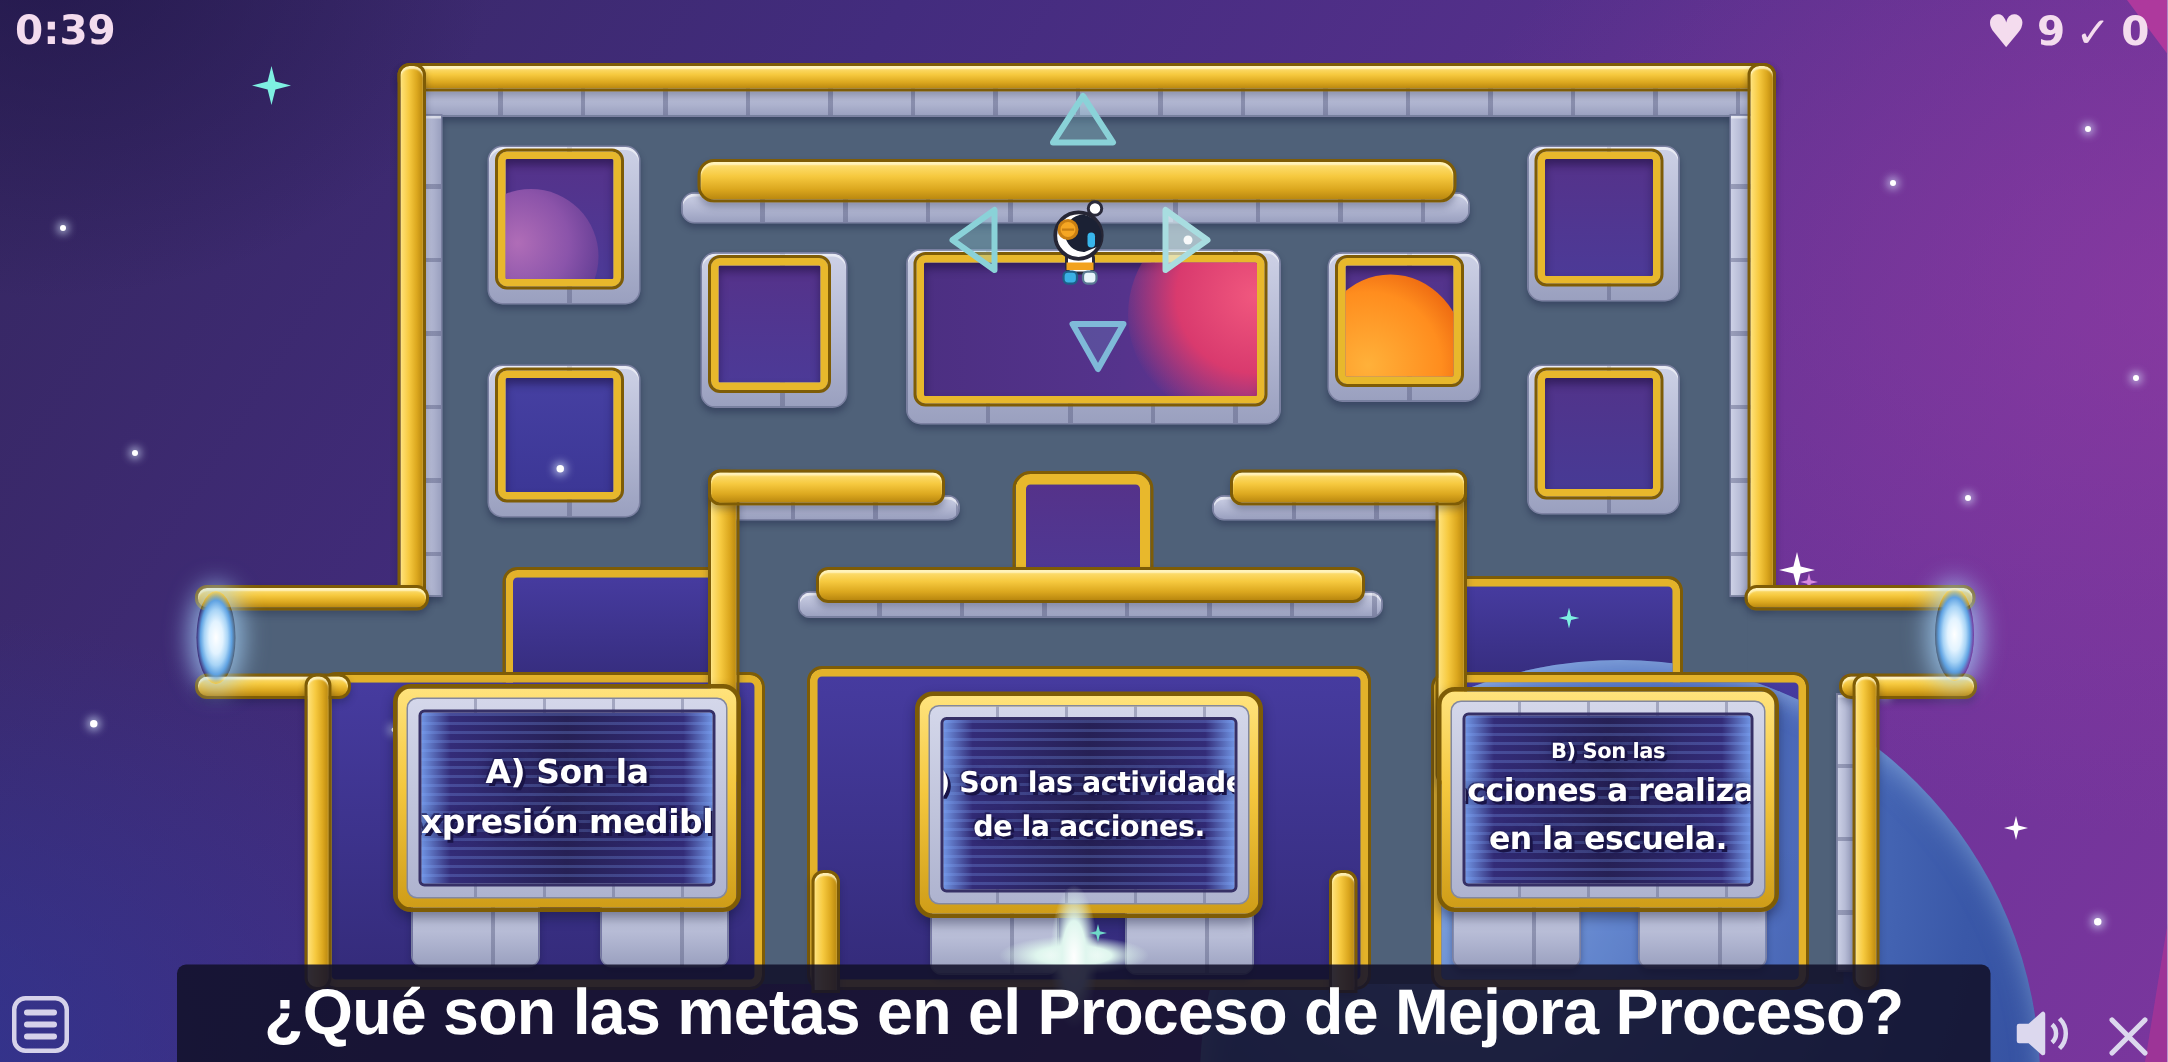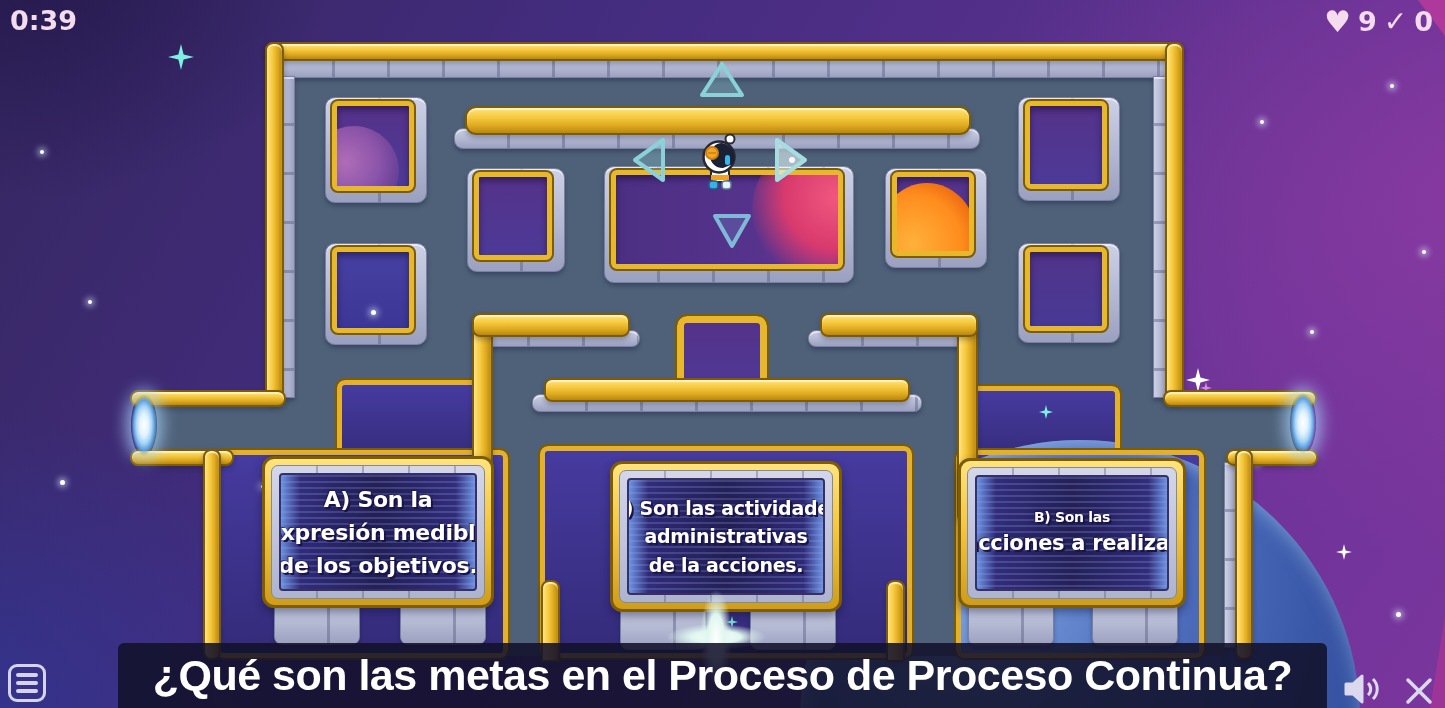--- a/index.html
+++ b/index.html
@@ -204,38 +204,37 @@
   <div class="abs metal foot" style="left:620px;top:606px;width:84px;height:42px;"></div>
   <div class="abs metal foot" style="left:750px;top:606px;width:84px;height:42px;"></div>
   <div class="abs metal foot" style="left:968px;top:602px;width:84px;height:42px;"></div>
   <div class="abs metal foot" style="left:1092px;top:602px;width:84px;height:42px;"></div>
 
   <div class="abs panel" style="left:262px;top:456px;width:232px;height:152px;">
     <div class="panel-metal">
         <div class="screen">
       <div class="ans-line" style="font-size:22px;">A) Son la</div>
       <div class="ans-line" style="font-size:22px;">expresión medible</div>
-      <div class="ans-line" style="font-size:22px;">de los objetivos.</div>
     </div>
       </div>
   </div>
   <div class="abs panel" style="left:610px;top:461px;width:232px;height:151px;">
     <div class="panel-metal">
         <div class="screen">
       <div class="ans-line" style="font-size:19px;">C) Son las actividades</div>
-      <div class="ans-line" style="font-size:19px;">administrativas</div>
       <div class="ans-line" style="font-size:19px;">de la acciones.</div>
     </div>
       </div>
   </div>
   <div class="abs panel" style="left:958px;top:458px;width:228px;height:150px;">
     <div class="panel-metal">
         <div class="screen">
       <div class="ans-line" style="font-size:14px;">B) Son las</div>
       <div class="ans-line" style="font-size:21px;">acciones a realizar</div>
+      <div class="ans-line" style="font-size:21px;">en la escuela.</div>
     </div>
       </div>
   </div>
 
   <svg class="abs" width="46" height="40" style="left:699px;top:60px;cursor:pointer;">
     <polygon points="23,4 43,35 3,35" fill="rgba(150,220,228,.25)" stroke="#8ad2d8" stroke-width="4" stroke-linejoin="round"></polygon>
   </svg>
   <svg class="abs" width="38" height="50" style="left:630px;top:135px;cursor:pointer;">
     <polygon points="33,5 33,45 5,25" fill="rgba(150,220,228,.28)" stroke="#8ad2d8" stroke-width="4" stroke-linejoin="round"></polygon>
   </svg>
@@ -259,21 +258,21 @@
   </svg>
 
   <div class="abs" style="left:656px;top:588px;width:120px;height:100px;z-index:14;">
     <div style="position:absolute;left:10px;top:36px;width:100px;height:26px;border-radius:50%;background:radial-gradient(closest-side,#ffffff,#dff6ee 50%,rgba(190,240,225,0) 100%);"></div>
     <div style="position:absolute;left:44px;top:2px;width:32px;height:96px;border-radius:50%;background:radial-gradient(closest-side,#ffffff,#dff6ee 50%,rgba(190,240,225,0) 100%);"></div>
     <div class="star4" style="left:70px;top:28px;width:12px;height:12px;background:#6fd8c8;"></div>
   </div>
 </div>
 
 <div class="abs caption" style="left:118px;top:643px;width:1209px;height:65px;z-index:50;">
-  <div class="caption-text">¿Qué son las metas en el Proceso de Proceso Continua?</div>
+  <div class="caption-text">¿Qué son las metas en el Proceso de Mejora Proceso?</div>
 </div>
 
 <div class="abs hud" style="left:10px;top:5px;z-index:60;">
   <span>0:39</span>
 </div>
 <div class="abs hud" style="right:12px;top:5px;z-index:60;">
   <span style="font-size:30px;line-height:1;">♥</span>
   <span>9</span>
   <span style="font-size:28px;">✓</span>
   <span>0</span>

